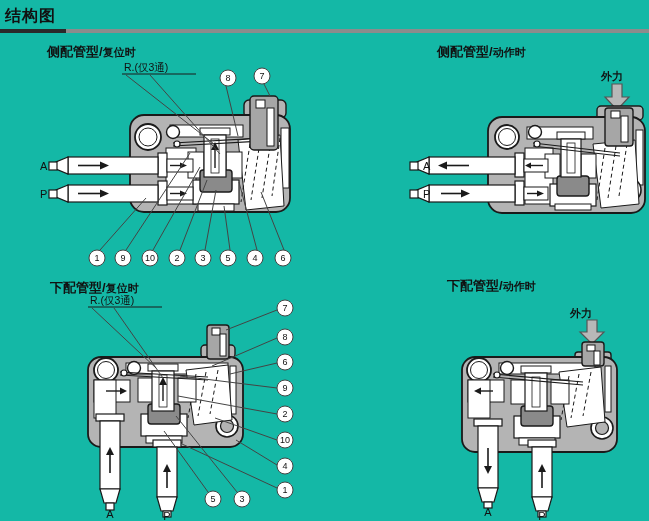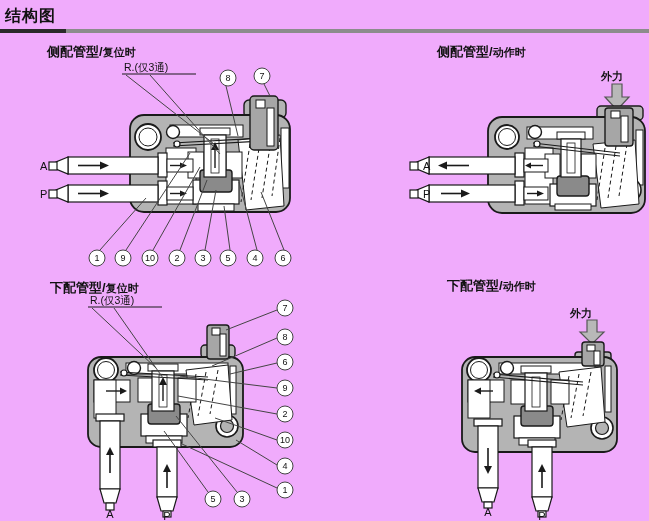--- a/index.html
+++ b/index.html
@@ -1,16 +1,16 @@
 <!DOCTYPE html>
 <html><head>
 <meta charset="utf-8">
 <style>
   html,body{margin:0;padding:0;background:#e8e8e8;}
-  .page{position:relative;width:649px;height:521px;background:#f0abfc;overflow:hidden;
+  .page{position:relative;width:649px;height:521px;background:#14b8a6;overflow:hidden;
         font-family:"Liberation Sans",sans-serif;}
   .hdr-title{position:absolute;left:5px;top:6px;font-size:16px;font-weight:bold;color:#111;letter-spacing:1px;}
   .hdr-rule-dark{position:absolute;left:0;top:29px;width:66px;height:4px;background:#2a2a2a;}
   .hdr-rule-gray{position:absolute;left:66px;top:29px;width:583px;height:4px;background:#8c8c8c;}
   svg{position:absolute;overflow:visible;}
   svg text{font-family:"Liberation Sans",sans-serif;fill:#111;}
   .t-main{font-size:13px;font-weight:bold;}
   .t-sub{font-size:11px;font-weight:bold;}
   .port{font-size:11px;}
   .note{font-size:10.5px;}

